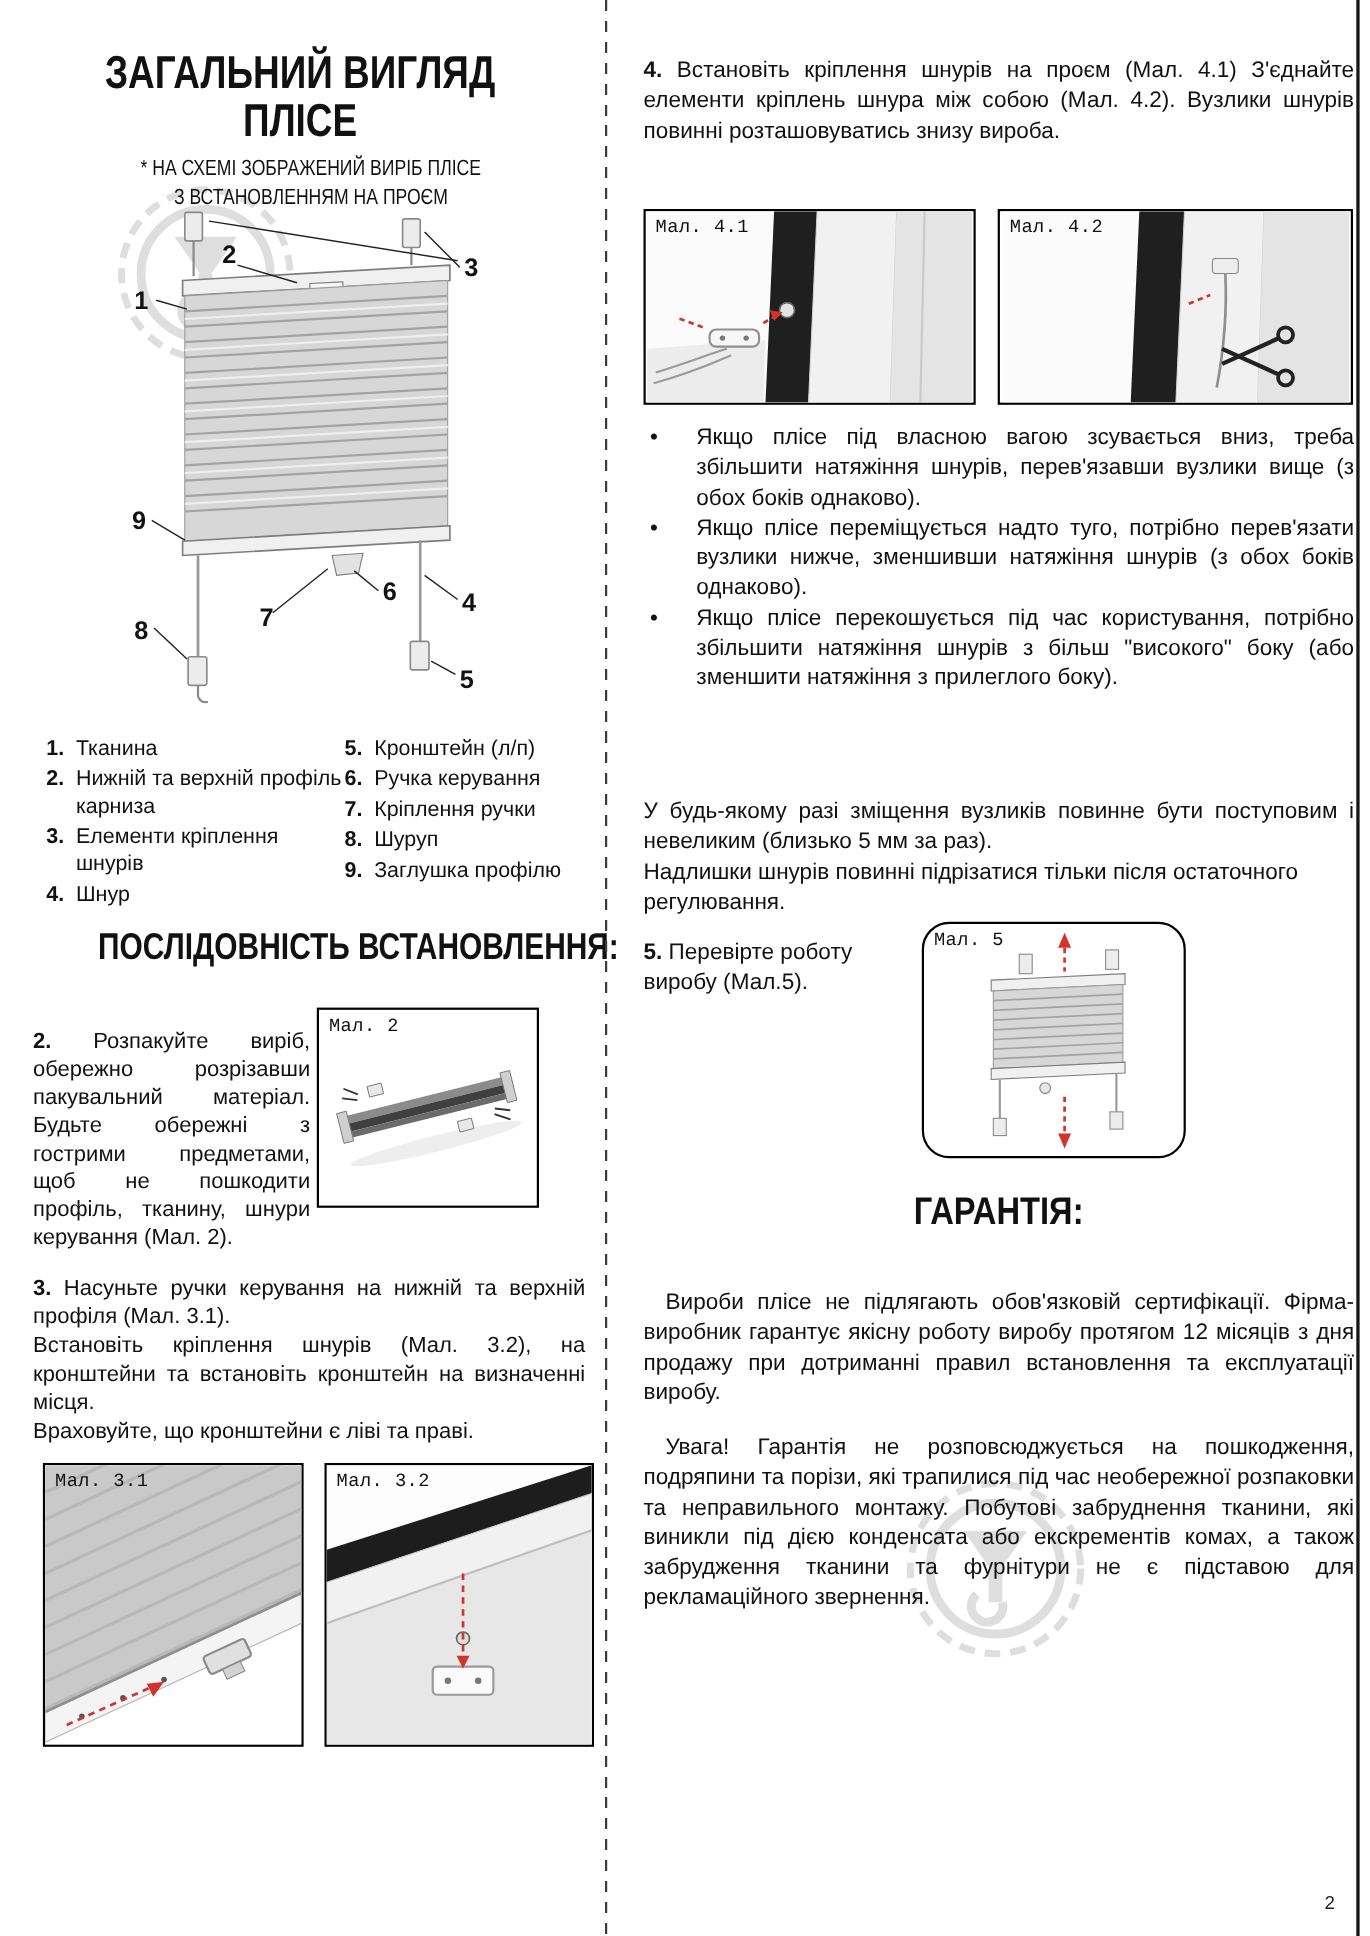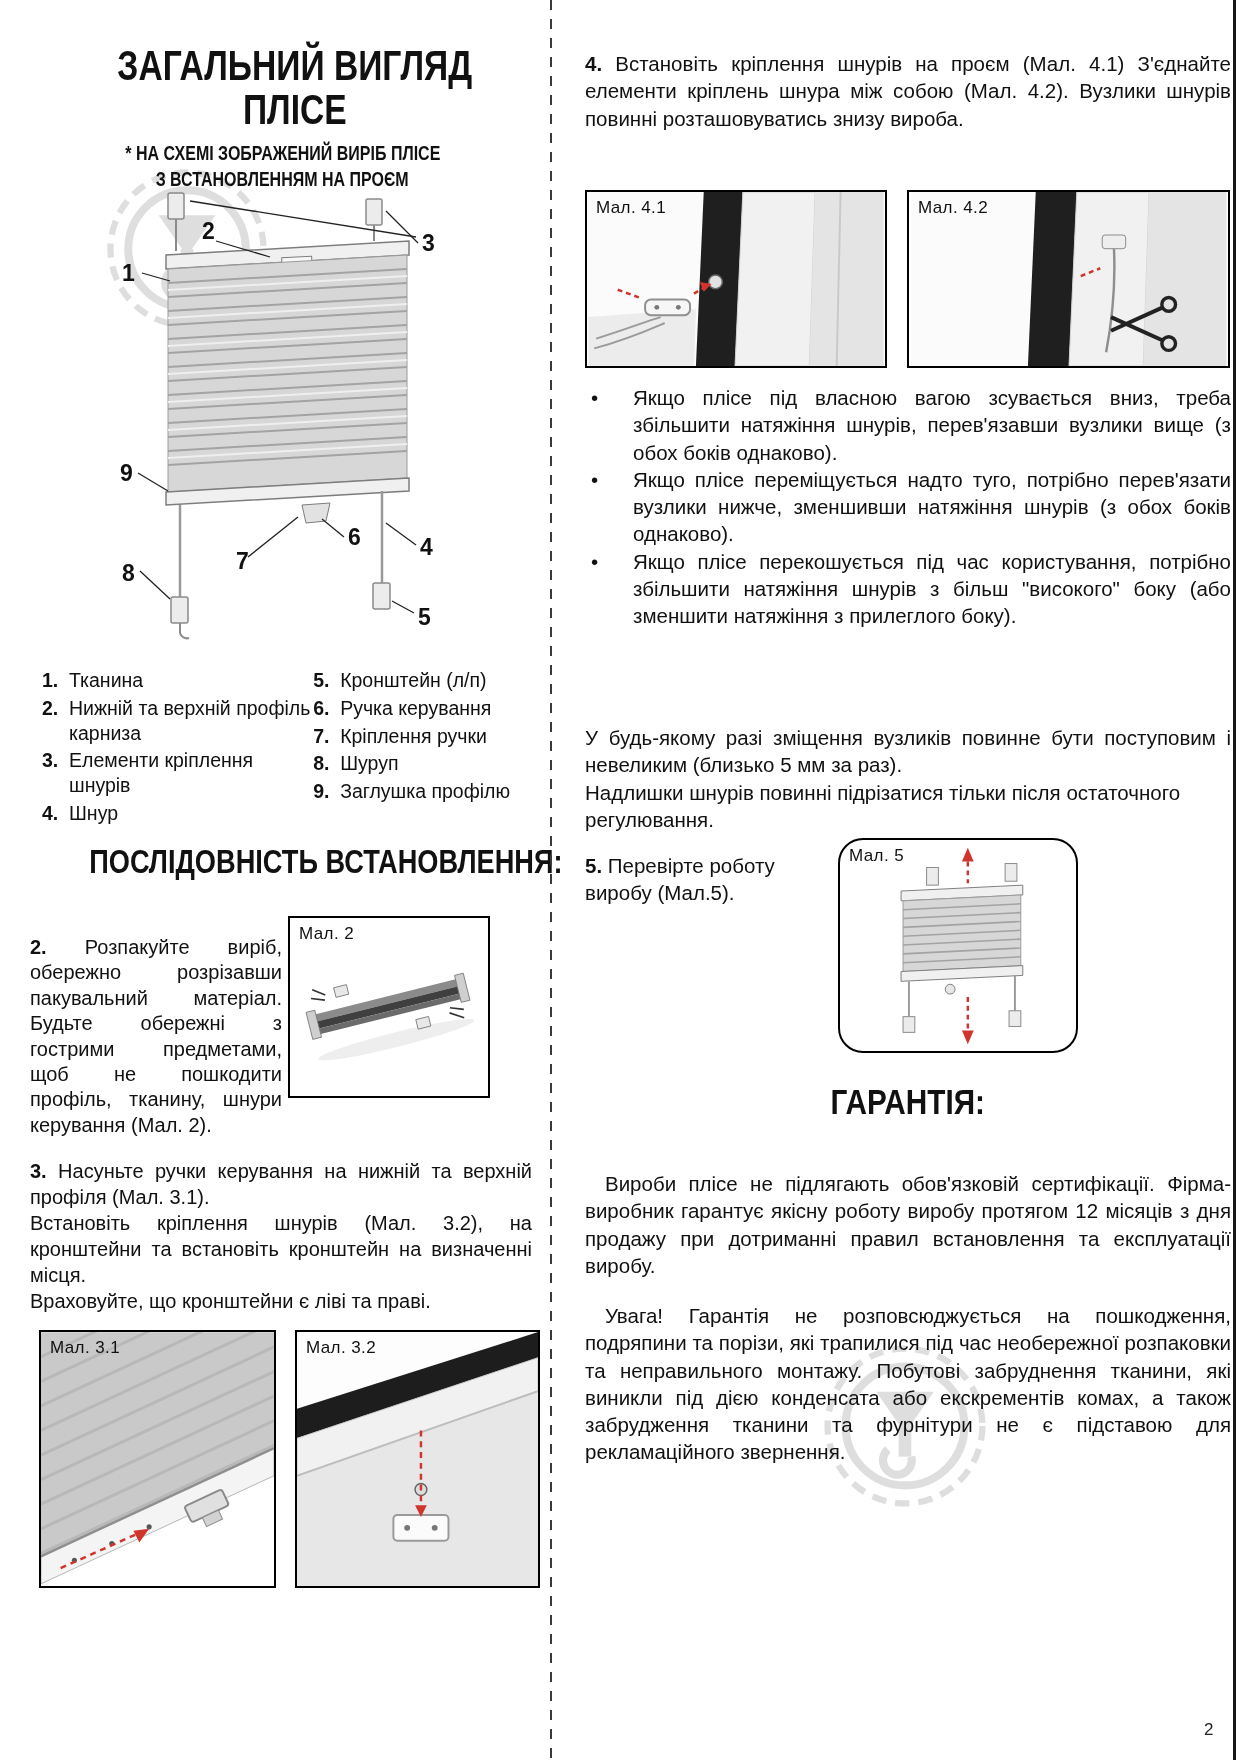--- a/index.html
+++ b/index.html
@@ -13,22 +13,22 @@
     position:absolute; left:550px; top:0; width:2px; height:1760px;
     background:repeating-linear-gradient(to bottom,#3a3a3a 0 10px, transparent 10px 19px);
   }
   .edge-line { position:absolute; left:1233px; top:0; width:3px; height:1760px; background:#161616; }
   .page-number { position:absolute; left:1204px; top:1720px; font-size:17px; color:#222; }
 
   .h-title { font-size:42px; font-weight:bold; line-height:1.05; text-align:center; letter-spacing:0; }
   .cond { display:inline-block; transform:scaleX(.8); transform-origin:50% 50%; white-space:nowrap; }
   .cond85 { display:inline-block; transform:scaleX(.85); transform-origin:50% 50%; white-space:nowrap; }
 
-  .title-block { left:42px; top:44px; width:505px; }
-  .subtitle-block { left:30px; top:140px; width:505px; text-align:center; font-weight:bold; font-size:20px; line-height:1.3; }
+  .title-block { left:20px; top:44px; width:505px; }
+  .subtitle-block { left:30px; top:140px; width:505px; text-align:center; font-weight:normal; font-size:20px; line-height:1.3; }
 
   .legend { left:42px; top:668px; width:493px; display:flex; font-size:19.5px; line-height:1.27; }
   .legend-col1 { width:55%; }
   .legend-col2 { width:45%; }
   .legend-item { display:flex; margin-bottom:3px; }
   .legend-num { font-weight:bold; width:27px; flex:none; }
 
   .seq-title { left:30px; top:842px; width:505px; text-align:center; font-size:34px; font-weight:bold; }
   .warranty-title { left:585px; top:1082px; width:646px; text-align:center; font-size:35px; font-weight:bold; }
 
@@ -45,21 +45,21 @@
   .warranty-p1 { left:585px; top:1170px; width:646px; text-indent:20px; }
   .warranty-p2 { left:585px; top:1302px; width:646px; text-indent:20px; }
 
   .bullets { left:585px; top:384px; width:646px; }
   .bullet { display:flex; }
   .bullet-dot { width:48px; flex:none; padding-left:6px; }
   .bullet-text { flex:1; text-align:justify; }
 
   .figbox { position:absolute; border:2px solid #000; background:#fff; }
   .figbox svg { position:absolute; left:0; top:0; width:100%; height:100%; }
-  .figlabel { position:absolute; top:6px; left:9px; font-size:17px; color:#111; letter-spacing:.4px; z-index:2; }
+  .figlabel { position:absolute; top:6px; left:9px; font-size:17px; color:#111; letter-spacing:.4px; z-index:2;font-family:Liberation Mono, monospace; }
   .fig2  { left:288px; top:916px;  width:202px; height:182px; }
   .fig31 { left:39px;  top:1330px; width:237px; height:258px; }
   .fig32 { left:295px; top:1330px; width:245px; height:258px; }
   .fig41 { left:585px; top:190px;  width:302px; height:178px; }
   .fig42 { left:907px; top:190px;  width:323px; height:178px; }
   .fig5  { left:838px; top:838px;  width:240px; height:215px;border-radius:25px; }
 
   .diagram-wrap { left:30px; top:185px; width:505px; height:475px; z-index:1; }
   .diagram-wrap svg { width:100%; height:100%; }
   .wm { opacity:.55; z-index:0; }

